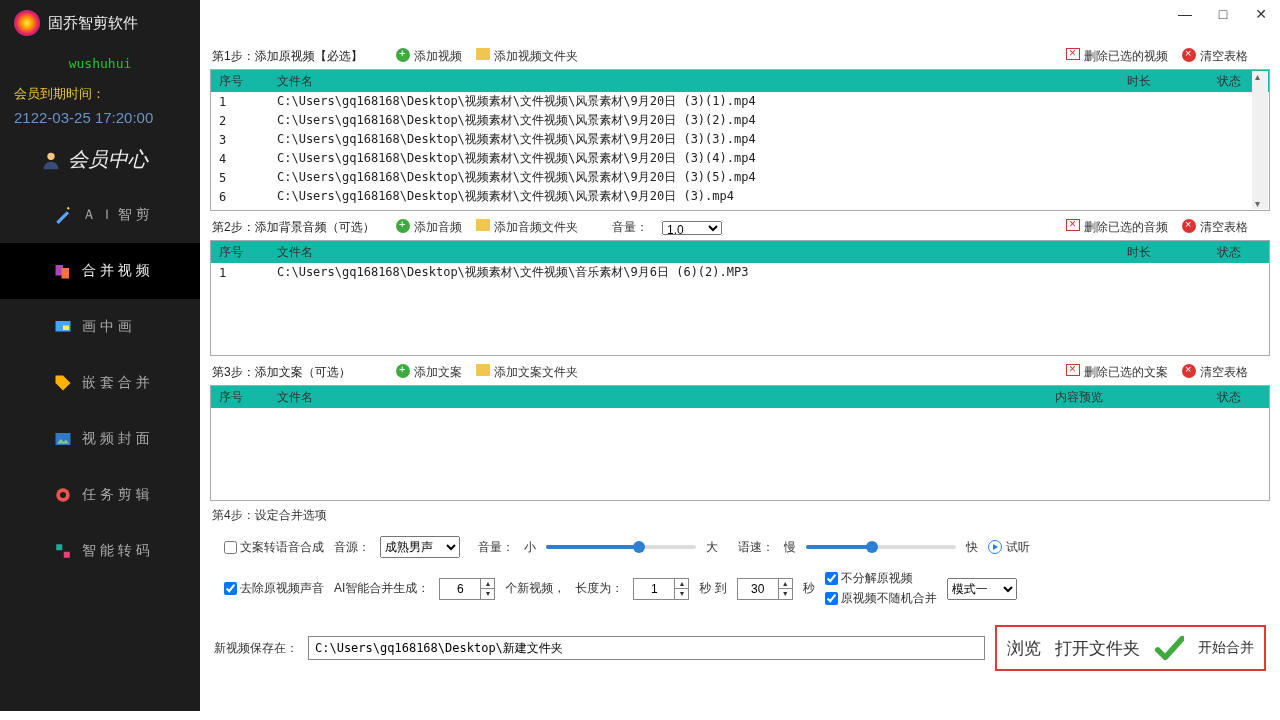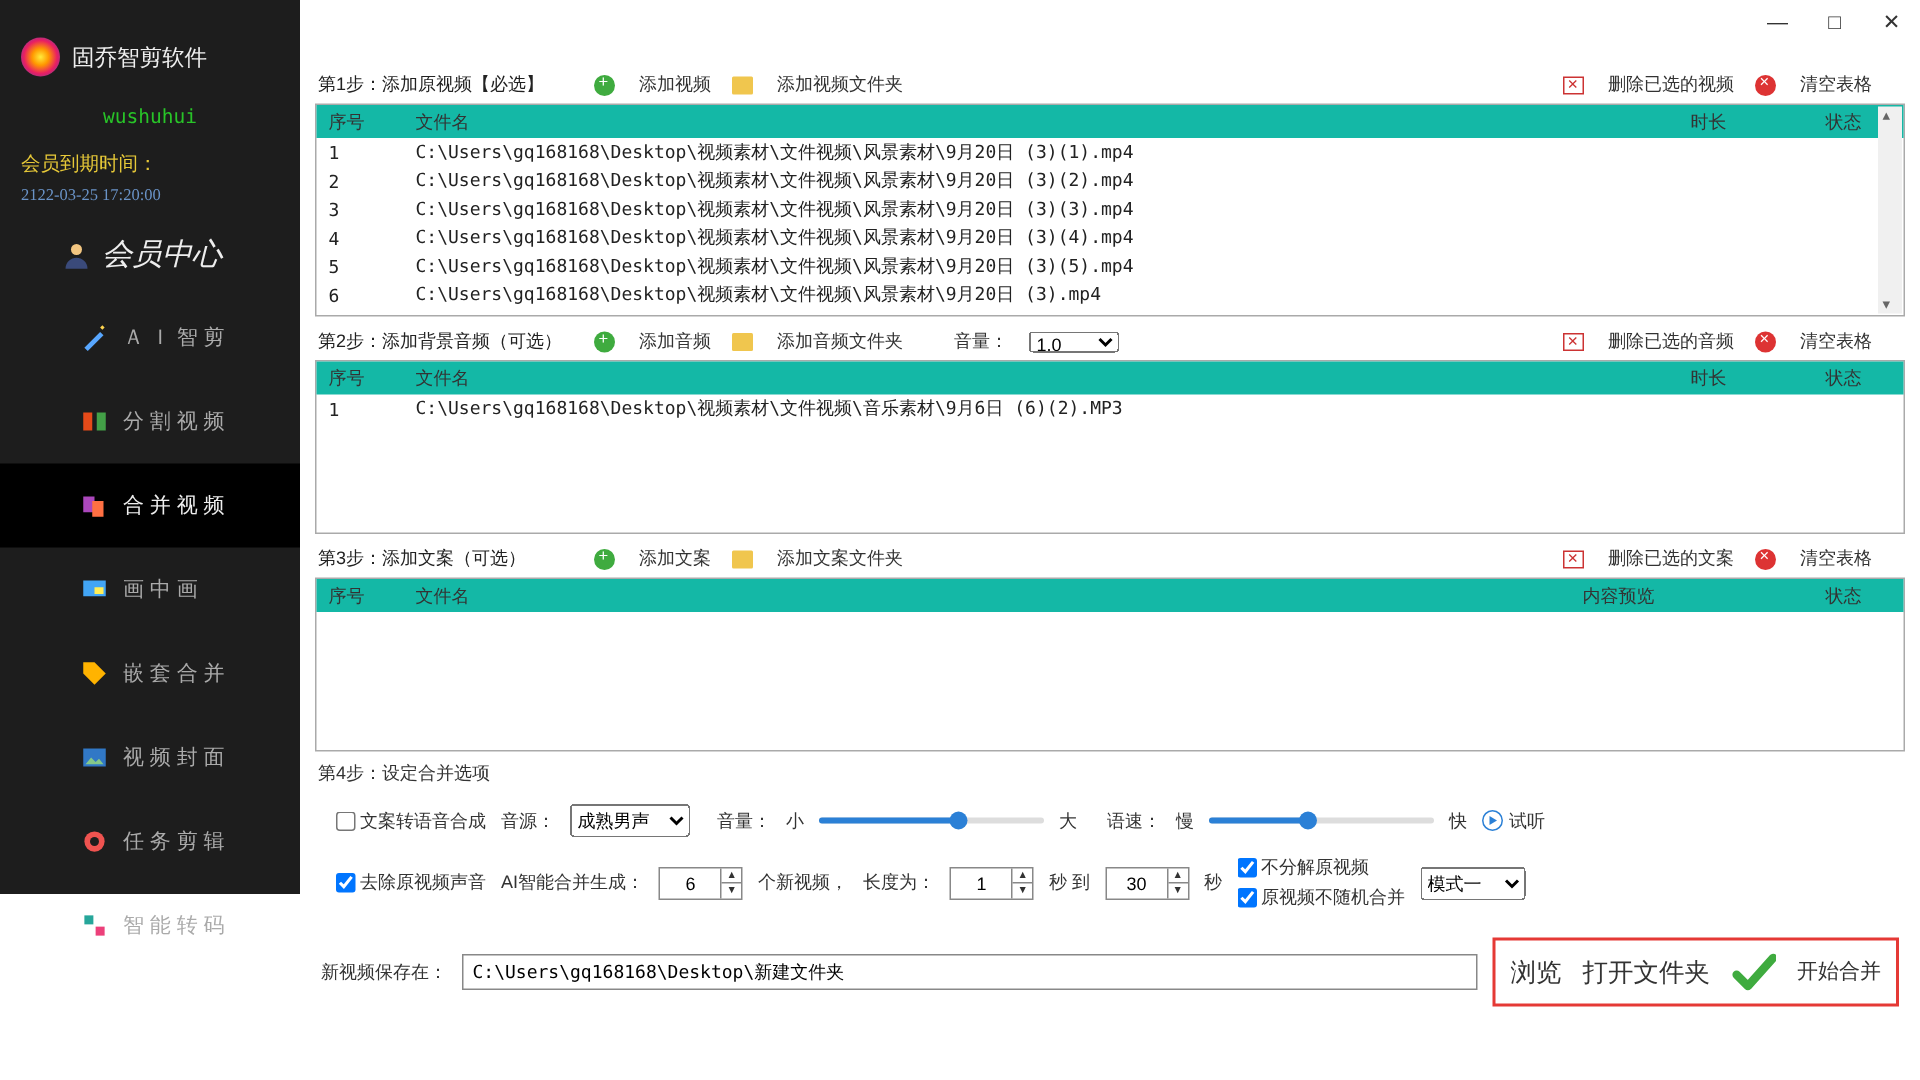--- a/index.html
+++ b/index.html
@@ -1,35 +1,35 @@
 <!DOCTYPE html>
 <html><head>
 <meta charset="utf-8">
 <style>
 * { margin: 0; padding: 0; box-sizing: border-box; font-family: "Microsoft YaHei", Arial, sans-serif; }
 body { background: #fff; width: 1280px; height: 720px; overflow: hidden; display: flex; }
-.sidebar { width: 200px; background: #1d1d1d; height: 596px; color: #ccc; padding-top: 15px; }
+.sidebar { width: 200px; background: #1d1d1d; height: 711px; color: #ccc; padding-top: 0; }
 .app-title { display: flex; align-items: center; padding: 10px 14px; font-size: 15px; color: #eee; }
 .app-logo { width: 26px; height: 26px; margin-right: 8px; background: radial-gradient(circle, #ffeb3b 0%, #ff9800 30%, #e91e63 60%, #3f51b5 100%); border-radius: 50%; position: relative; }
 .user { text-align: center; color: #28c428; font-size: 13px; padding: 10px 0; font-family: monospace; }
 .member-label { color: #e6c838; font-size: 13px; padding: 4px 14px; }
-.member-date { color: #6a93c7; font-size: 11px; padding: 2px 14px 14px; font-family: Liberation Serif, serif; }
+.member-date { color: #6a93c7; font-size: 15px; padding: 2px 14px 14px; font-family: Liberation Sans, sans-serif; }
 .member-center { padding: 6px 0 14px 40px; font-size: 20px; font-style: italic; color: #eee; display: flex; align-items: center; }
 .member-center .avatar-icon { width: 22px; height: 22px; margin-right: 6px; display: inline-block; }
 .nav { }
 .nav-item { height: 56px; display: flex; align-items: center; padding-left: 54px; font-size: 14px; color: #aaa; cursor: pointer; }
 .nav-item.active { background: #000; color: #eee; }
 .nav-item .nav-icon { width: 18px; height: 18px; margin-right: 10px; }
 .main { flex: 1; height: 720px; display: flex; flex-direction: column; position: relative; }
 .title-controls { position: absolute; top: 6px; right: 12px; display: flex; gap: 24px; font-size: 14px; color: #333; }
 .title-controls span { cursor: pointer; width: 14px; text-align: center; }
 .content { padding: 44px 10px 10px 10px; display: flex; flex-direction: column; height: 100%; font-size: 12px; color: #333; }
 .step-bar { display: flex; align-items: center; padding: 4px 2px; gap: 14px; }
 .step-label { color: #222; }
-.icon-btn { display: inline-flex; align-items: center; gap: 16px; cursor: pointer; }
+.icon-btn { display: inline-flex; gap: 4px; cursor: pointer; }
 .icon { width: 14px; height: 14px; display: inline-block; border-radius: 50%; }
 .icon-green { background: #3fab3f; position: relative; }
 .icon-green::after { content: "+"; color: #fff; font-size: 11px; position: absolute; left: 3px; top: -1px; }
 .icon-folder { width: 14px; height: 12px; background: #f0c64e; border-radius: 1px; }
 .icon-del { width: 14px; height: 12px; border: 1px solid #c33; position: relative; }
 .icon-del::after { content: "×"; color: #c33; font-size: 12px; position: absolute; left: 2px; top: -3px; }
 .icon-red { width: 14px; height: 14px; background: #d33; border-radius: 50%; position: relative; }
 .icon-red::after { content: "×"; color: #fff; font-size: 11px; position: absolute; left: 3px; top: -1px; }
 .spacer { flex: 1; }
 .table-wrap { border: 1px solid #aaa; background: #fff; position: relative; }
@@ -100,27 +100,20 @@
     <span>会员中心</span>
   </div>
   <div class="nav">
     <div class="nav-item">
       <span class="nav-icon"><svg viewBox="0 0 24 24">
             <path d="M3 21l14-14 3 3L6 24z" fill="#58a7ff"></path>
             <path d="M17 3l2-2 2 2-2 2z" fill="#ffd54f"></path>
           </svg></span>
       <span>Ａ Ｉ 智 剪</span>
     </div>
-    <div class="nav-item">
-      <span class="nav-icon"><svg viewBox="0 0 24 24">
-            <rect x="2" y="4" width="8" height="16" fill="#e64a19"></rect>
-            <rect x="14" y="4" width="8" height="16" fill="#43a047"></rect>
-          </svg></span>
-      <span>分 割 视 频</span>
-    </div>
     <div class="nav-item active">
       <span class="nav-icon"><svg viewBox="0 0 24 24">
             <rect x="2" y="4" width="10" height="14" fill="#ab47bc"></rect>
             <rect x="10" y="8" width="10" height="14" fill="#ff7043"></rect>
           </svg></span>
       <span>合 并 视 频</span>
     </div>
     <div class="nav-item">
       <span class="nav-icon"><svg viewBox="0 0 24 24">
             <rect x="2" y="4" width="20" height="14" fill="#42a5f5"></rect>

